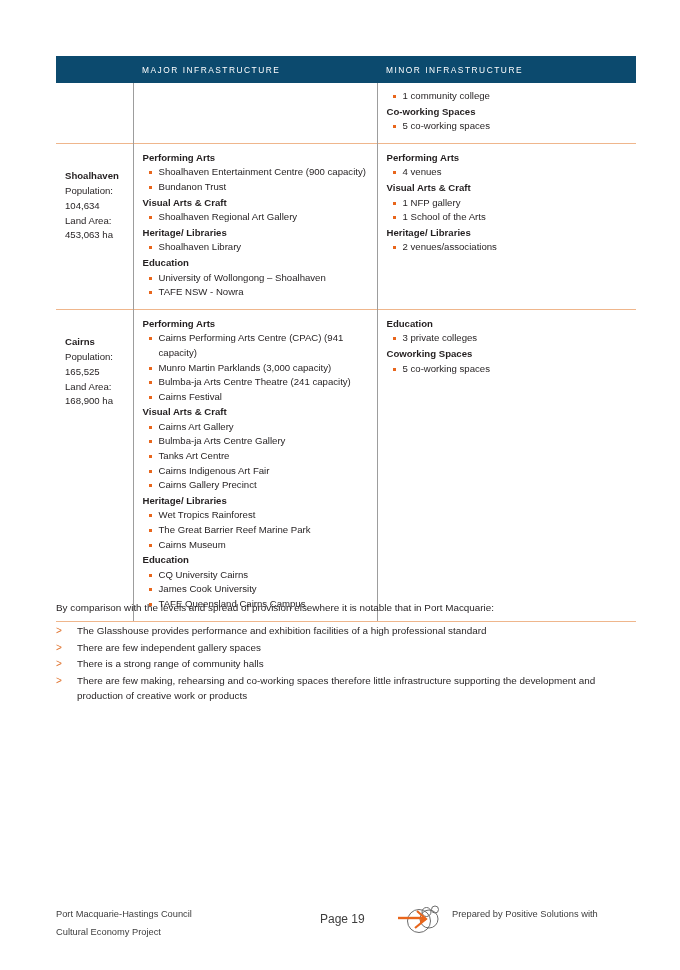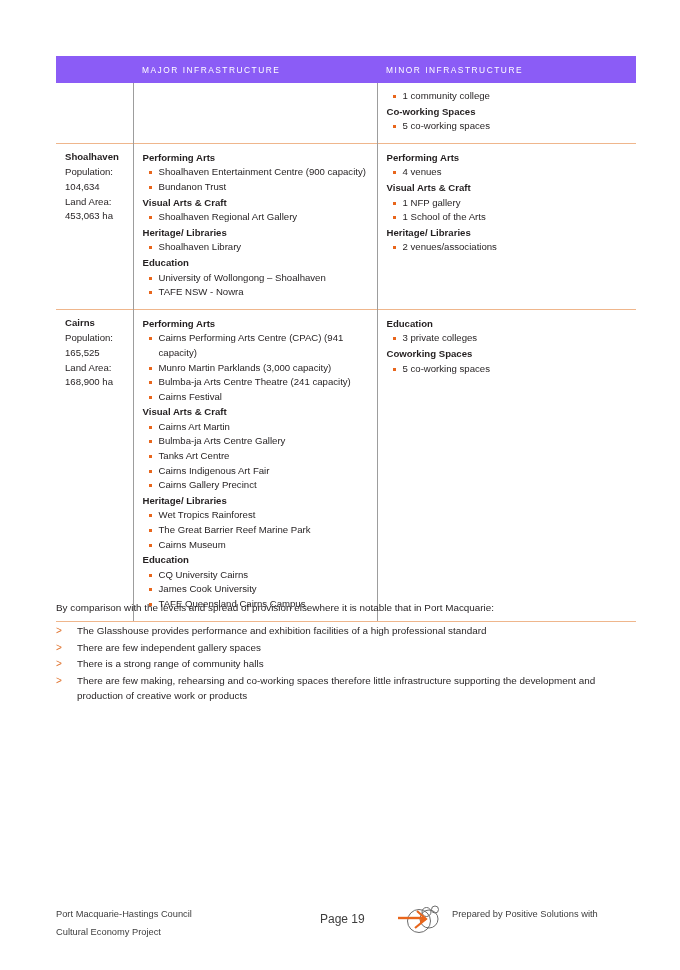--- a/index.html
+++ b/index.html
@@ -31,21 +31,21 @@
   table.infra {
     width: 580px;
     border-collapse: collapse;
     table-layout: fixed;
   }
   table.infra col.c1 { width: 77px; }
   table.infra col.c2 { width: 244px; }
   table.infra col.c3 { width: 259px; }
 
   table.infra thead th {
-    background: #8b5cf6;
+    background: #0c4a6e;
     color: #ffffff;
     font-size: 8.4px;
     font-weight: 400;
     letter-spacing: 1.5px;
     text-align: left;
     padding: 8px 8px 8px 9px;
     height: 11px;
     vertical-align: middle;
     border: none;
   }
@@ -62,20 +62,21 @@
   }
   table.infra tbody tr:first-child td { border-top: none; }
   table.infra tbody td.last { border-right: none; }
   table.infra tbody tr.bottom td { border-bottom: 1.1px solid #EFB68C; }
 
   .lga-name {
     font-weight: bold;
     font-size: 9.6px;
     display: block;
     margin-bottom: 1px;
+    margin-top: 19px;
   }
   .lga-stat { display: block; font-size: 9.6px; }
 
   .cat {
     font-weight: bold;
     font-size: 9.6px;
     display: block;
     margin: 1px 0 0 0;
   }
   ul.items {
@@ -263,21 +264,21 @@
             <td>
               <span class="cat">Performing Arts</span>
               <ul class="items">
                 <li>Cairns Performing Arts Centre (CPAC) (941 capacity)</li>
                 <li>Munro Martin Parklands (3,000 capacity)</li>
                 <li>Bulmba-ja Arts Centre Theatre (241 capacity)</li>
                 <li>Cairns Festival</li>
               </ul>
               <span class="cat">Visual Arts &amp; Craft</span>
               <ul class="items">
-                <li>Cairns Art Martin</li>
+                <li>Cairns Art Gallery</li>
                 <li>Bulmba-ja Arts Centre Gallery</li>
                 <li>Tanks Art Centre</li>
                 <li>Cairns Indigenous Art Fair</li>
                 <li>Cairns Gallery Precinct</li>
               </ul>
               <span class="cat">Heritage/ Libraries</span>
               <ul class="items">
                 <li>Wet Tropics Rainforest</li>
                 <li>The Great Barrier Reef Marine Park</li>
                 <li>Cairns Museum</li>

